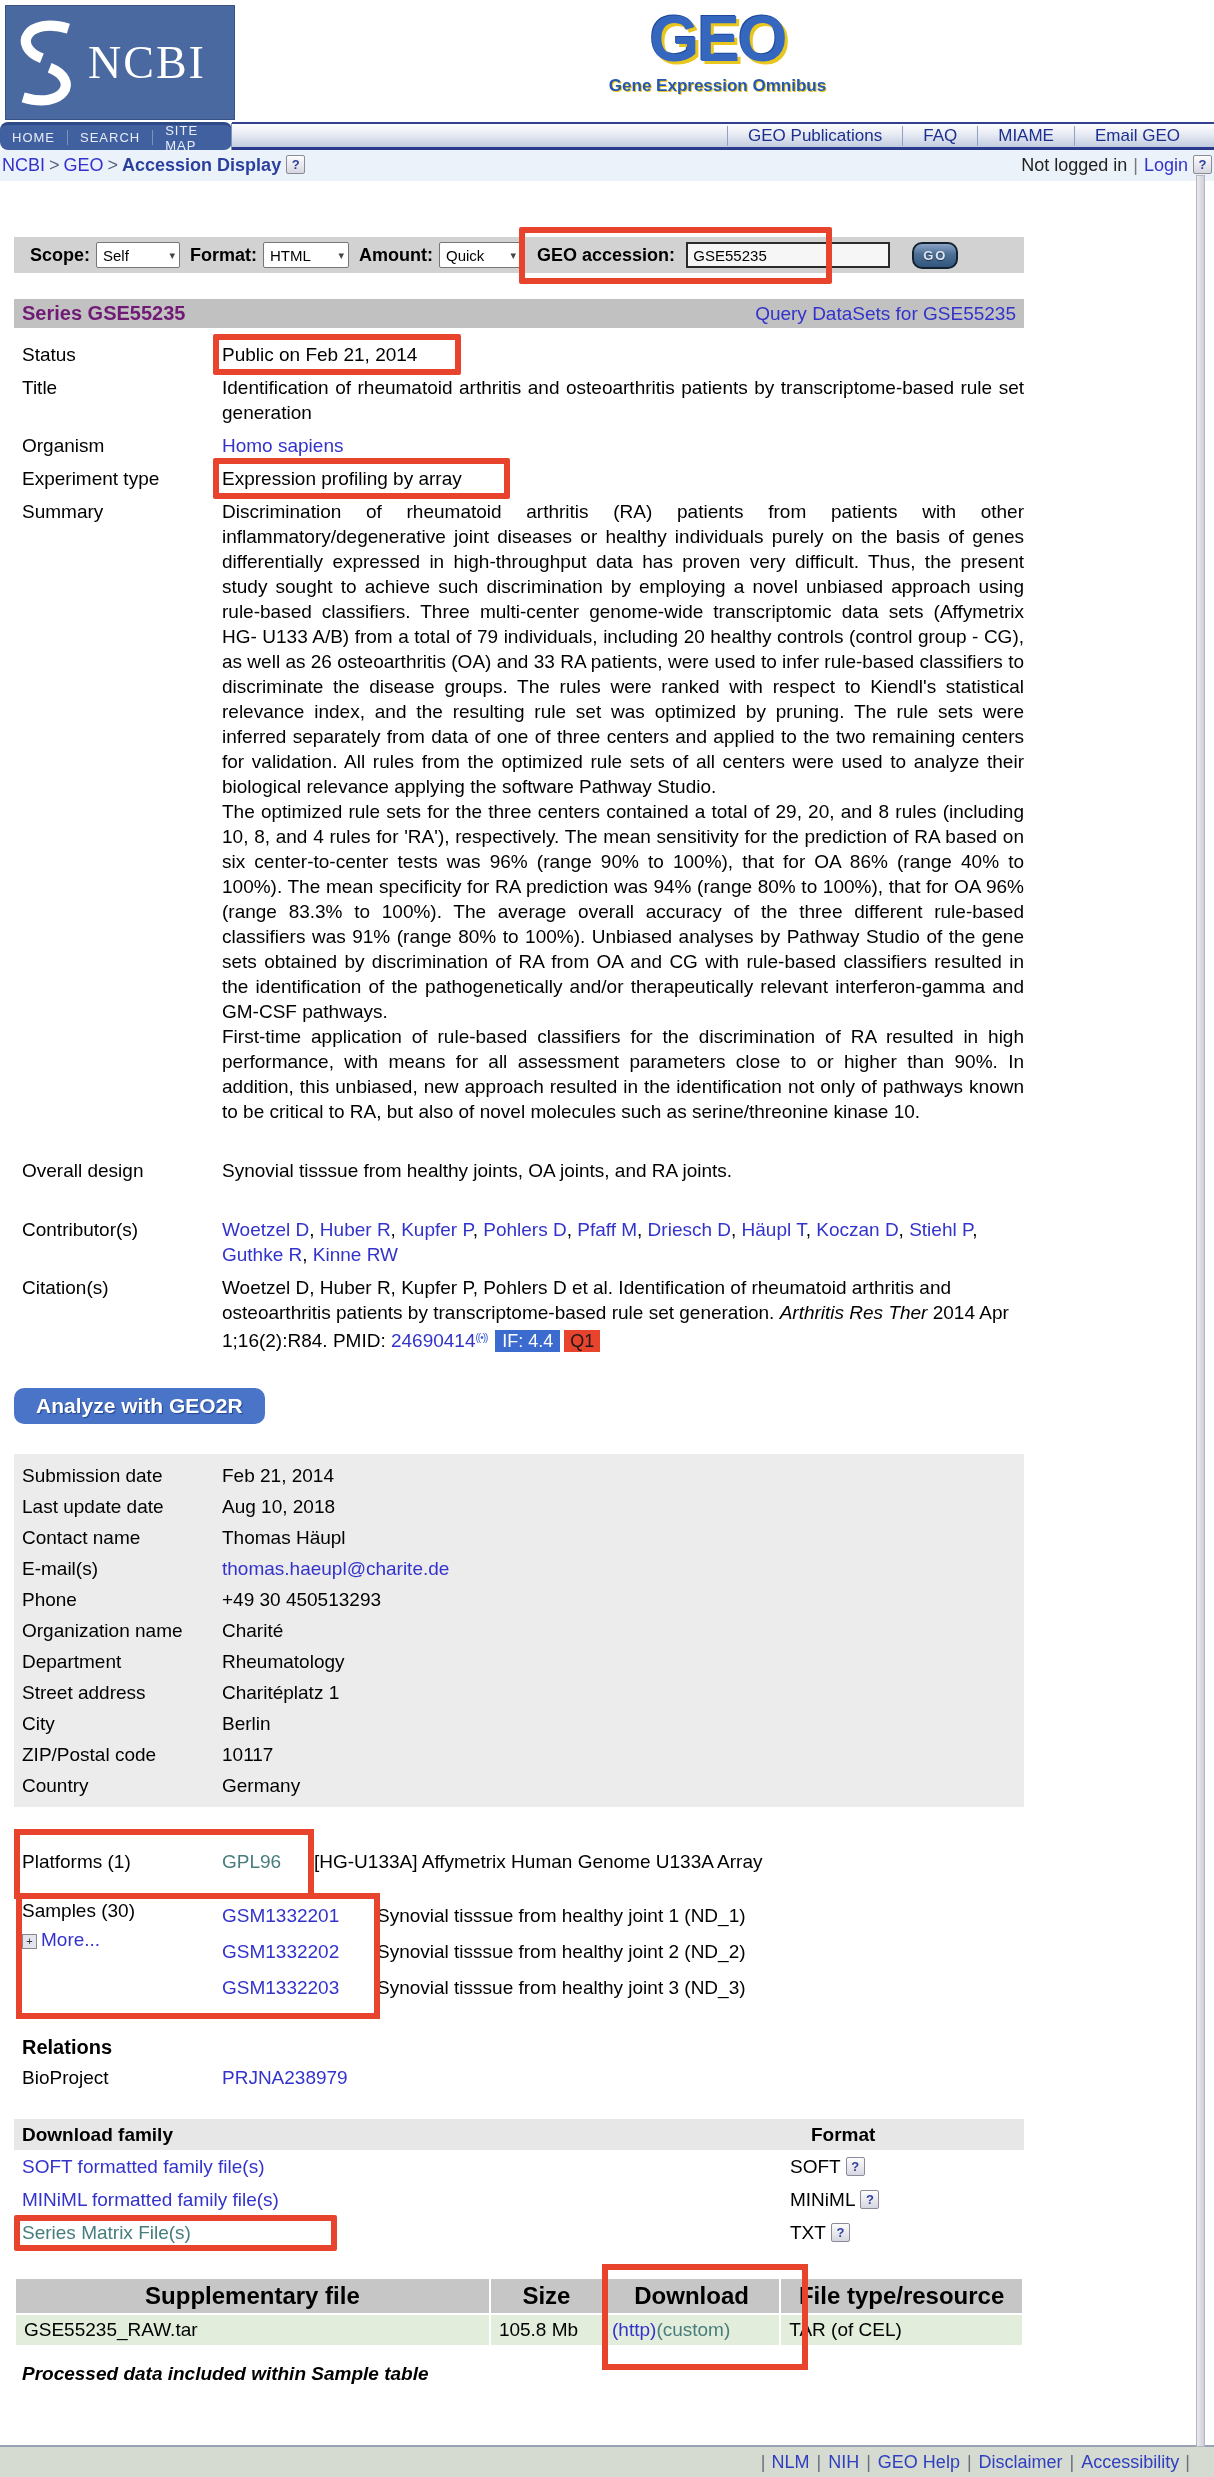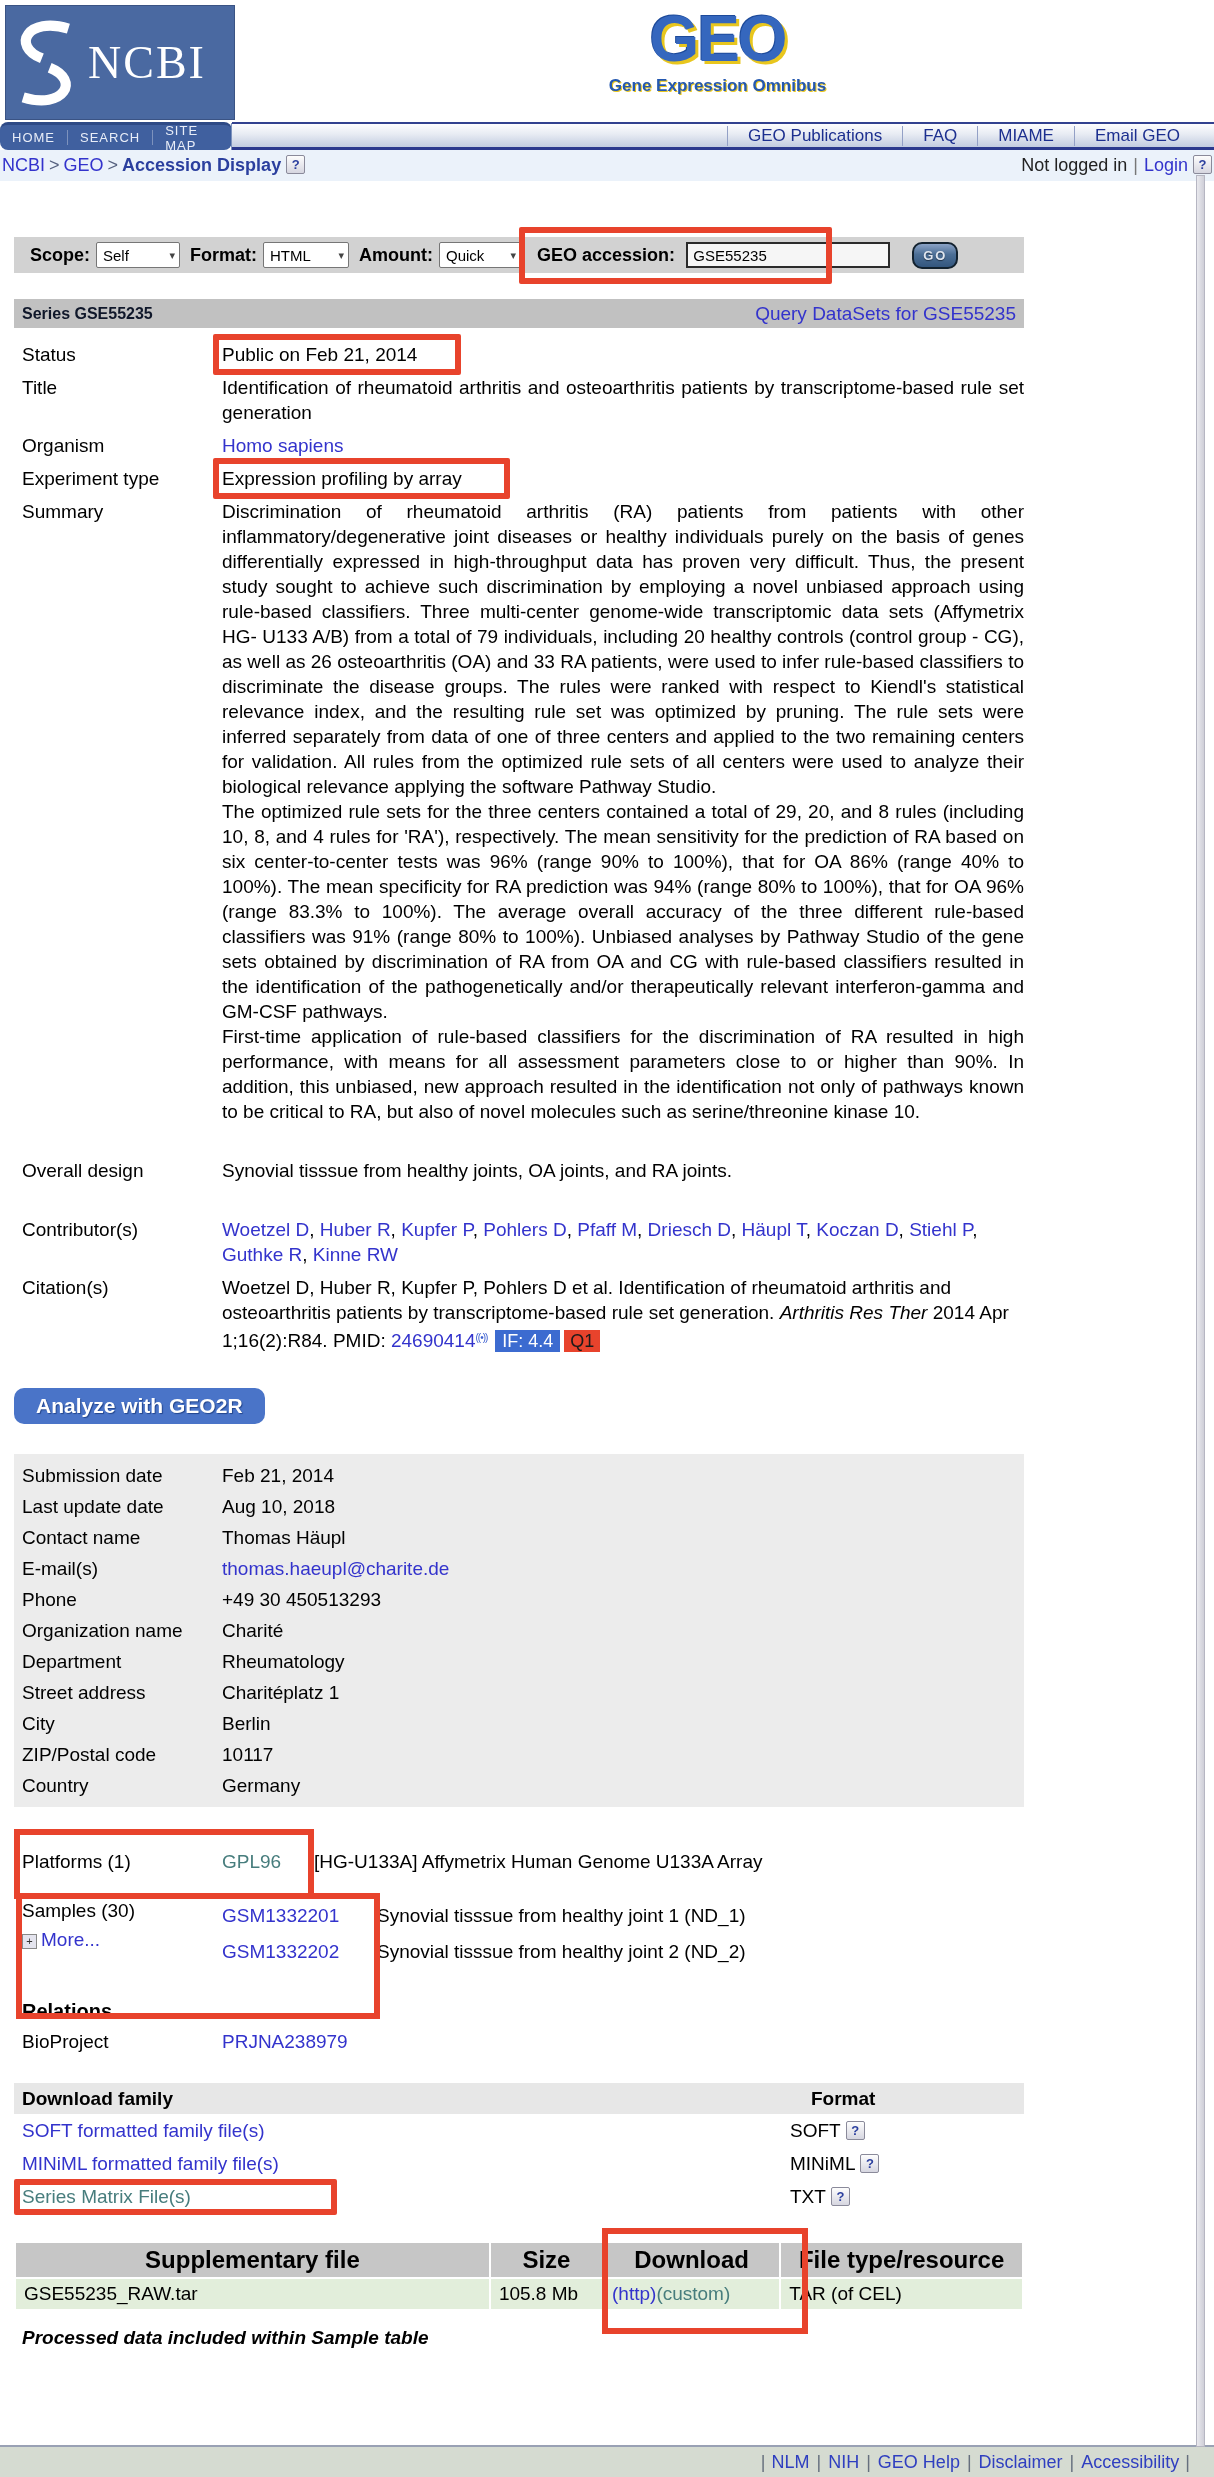--- a/index.html
+++ b/index.html
@@ -56,21 +56,21 @@
   .ro{position:relative;display:inline-block;}
   .ro::after{content:"";position:absolute;border:6px solid #e8432c;border-radius:2px;pointer-events:none;z-index:3;}
   .ro-acc::after{top:-15px;bottom:-16px;left:-8px;right:58px;}
   .ro-status::after{top:-8px;bottom:-8px;left:-9px;right:-44px;}
   .ro-exp::after{top:-8px;bottom:-8px;left:-9px;right:-48px;}
   .ro-matrix::after{top:-7px;bottom:-7px;left:-8px;right:-146px;}
 
   
   .seriesbar{margin-top:26px;height:29px;background:#c1c1c1;display:flex;align-items:center;
              justify-content:space-between;padding:0 8px;}
-  .series-title{font-size:16px;font-weight:bold;color:#0f172a;}
+  .series-title{font-size:20px;font-weight:bold;color:#701a75;}
   .seriesbar a{font-size:19px;}
 
   
   .details{margin-top:10px;}
   .drow{display:flex;padding:4px 0 4px 8px;line-height:25px;}
   .dlabel{width:200px;flex:none;}
   .dval{width:802px;}
   .just{text-align:justify;}
   .dval p{margin:0;}
   .gap-top{margin-top:26px;}
@@ -318,20 +318,24 @@
         </div>
       </div>
       <div class="sample-rows">
         <div class="srow">
           <a class="s-acc">GSM1332201</a>
           <div>Synovial tisssue from healthy joint 1 (ND_1)</div>
         </div>
         <div class="srow">
           <a class="s-acc">GSM1332202</a>
           <div>Synovial tisssue from healthy joint 2 (ND_2)</div>
+        </div>
+        <div class="srow">
+          <a class="s-acc">GSM1332203</a>
+          <div>Synovial tisssue from healthy joint 3 (ND_3)</div>
         </div>
       </div>
     </div>
 
     
     <div class="rel-head">Relations</div>
     <div class="rel-row">
       <div class="dlabel">BioProject</div>
       <a>PRJNA238979</a>
     </div>

